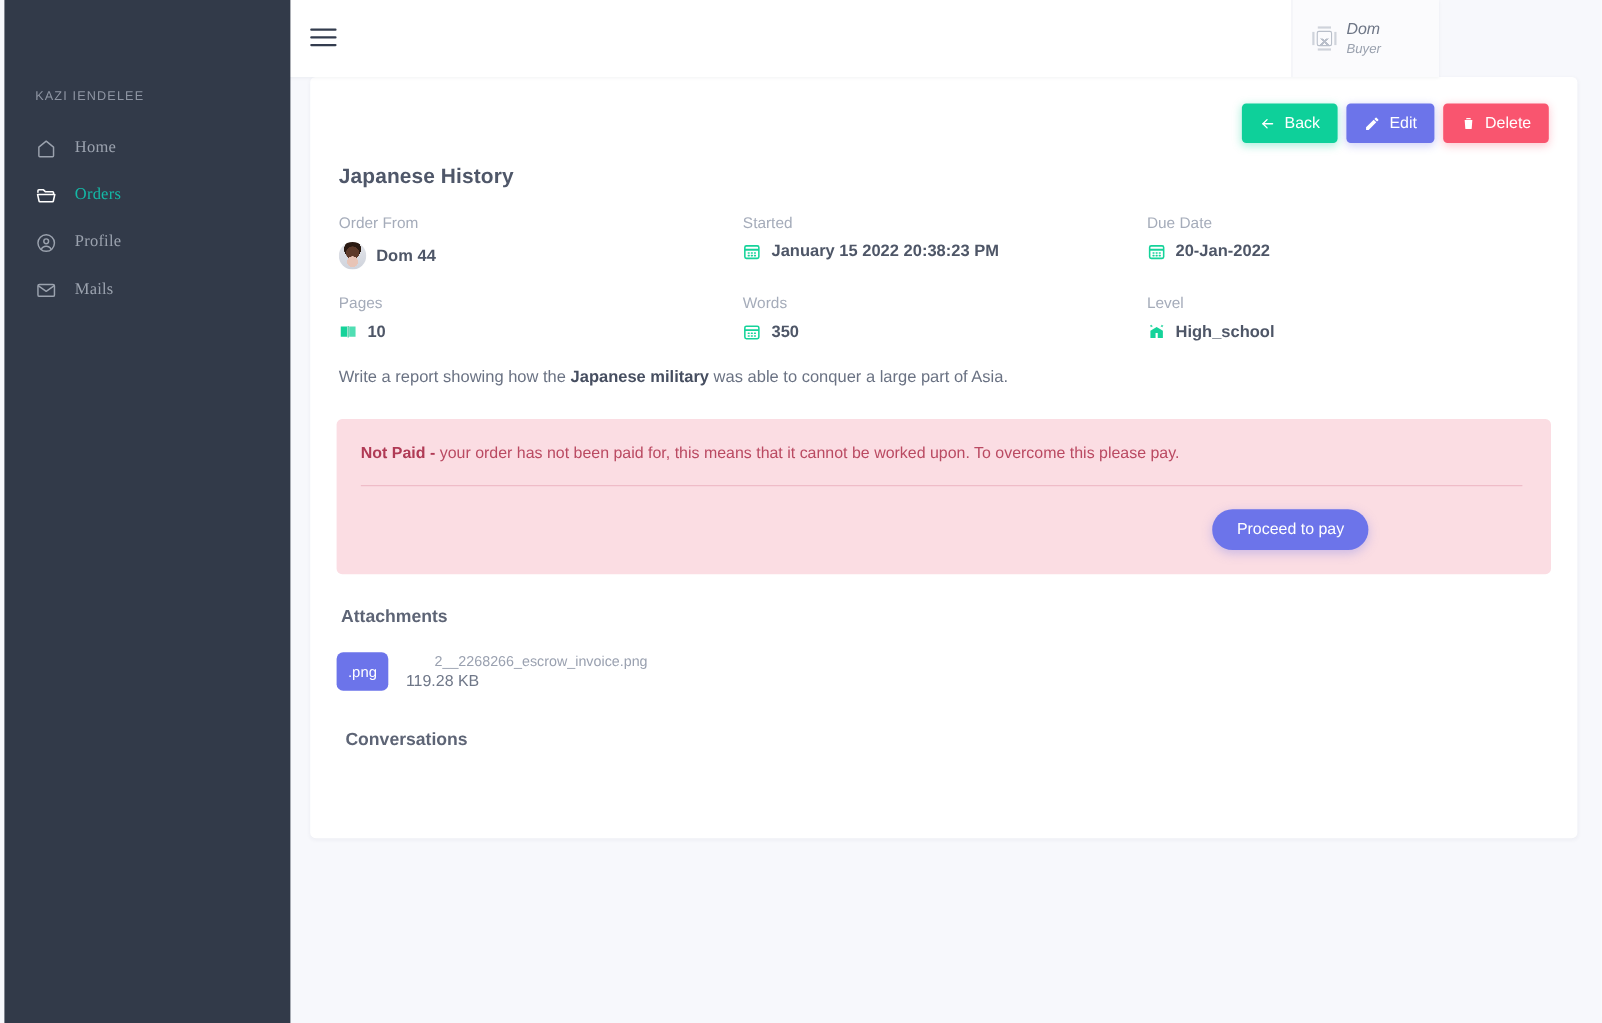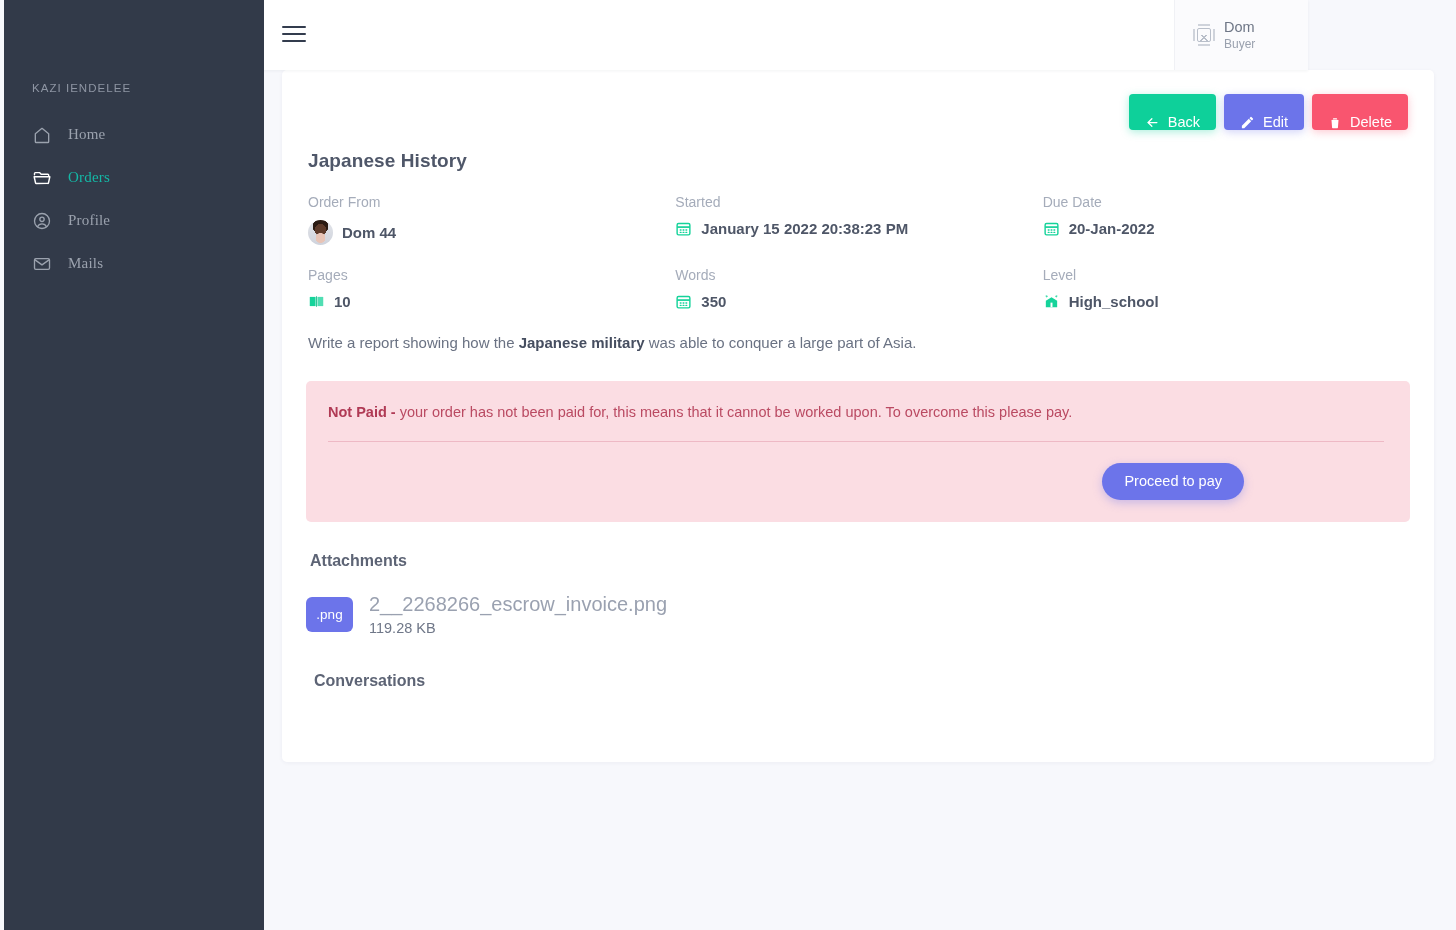--- a/index.html
+++ b/index.html
@@ -37,20 +37,21 @@
   .nav-item.active .nav-icon svg { stroke: #ffffff; }
 
   
   .header {
     position: absolute; left: 260px; top: 0;
     width: 1048px; height: 70px;
     background: #ffffff;
     display: flex; align-items: center;
     box-shadow: 0 1px 3px rgba(20,30,60,.055);
     z-index: 4;
+    font-style: italic;
   }
   .hamburger {
     position: absolute; left: 22px; top: 24px;
     width: 24px; height: 20px; cursor: pointer;
     display: flex; flex-direction: column; justify-content: center; gap: 5px;
   }
   .hamburger span { display: block; height: 2.2px; width: 24px; background: #333c4e; border-radius: 1px; }
   .user-box {
     position: absolute; right: 0; top: 0;
     height: 70px; width: 134px;
@@ -94,21 +95,21 @@
     background: #ffffff;
     border-radius: 5px;
     box-shadow: 0 1px 4px rgba(30,40,70,.05);
     padding: 0 24px 30px 24px;
   }
   .actions {
     display: flex; justify-content: flex-end; gap: 8px;
     padding-top: 24px; padding-right: 2px;
   }
   .btn {
-    display: inline-flex; align-items: flex-end; gap: 8px;
+    display: inline-flex; align-items: center; gap: 8px;
     height: 36px; padding: 0 16px;
     border: none; border-radius: 4px;
     font-size: 14.5px; color: #fff; cursor: pointer;
     font-family: "Liberation Sans", sans-serif;
   }
   .btn svg { display: block; }
   .btn-back   { background: #0ed09a; box-shadow: 0 2px 8px rgba(14,208,154,.35); }
   .btn-edit   { background: #6c74ea; box-shadow: 0 2px 8px rgba(108,116,234,.32); }
   .btn-delete { background: #f9556f; box-shadow: 0 2px 8px rgba(249,85,111,.32); }
 
@@ -166,21 +167,21 @@
     font-size: 16px; font-weight: 700; color: #5d6475;
   }
   .attach-row { display: flex; align-items: center; gap: 16px; margin-top: 23px; margin-left: 0; }
   .file-badge {
     width: 47px; height: 35px; border-radius: 6px;
     background: #6c74ea; color: #fff;
     display: flex; align-items: center; justify-content: center;
     font-size: 13.5px; cursor: pointer; flex: none;
   }
   .file-meta { display: flex; flex-direction: column; gap: 4px; }
-  .file-name { font-size: 20px; color: #9aa1b0; cursor: pointer; }
+  .file-name { font-size: 13px; color: #9aa1b0; cursor: pointer; margin-left: 26px; }
   .file-size { font-size: 14.5px; color: #6f7788; }
 
   .conv-title {
     margin-top: 36px; margin-left: 8px;
     font-size: 16px; font-weight: 700; color: #5d6475;
   }
 </style>
 </head>
 <body>
 

